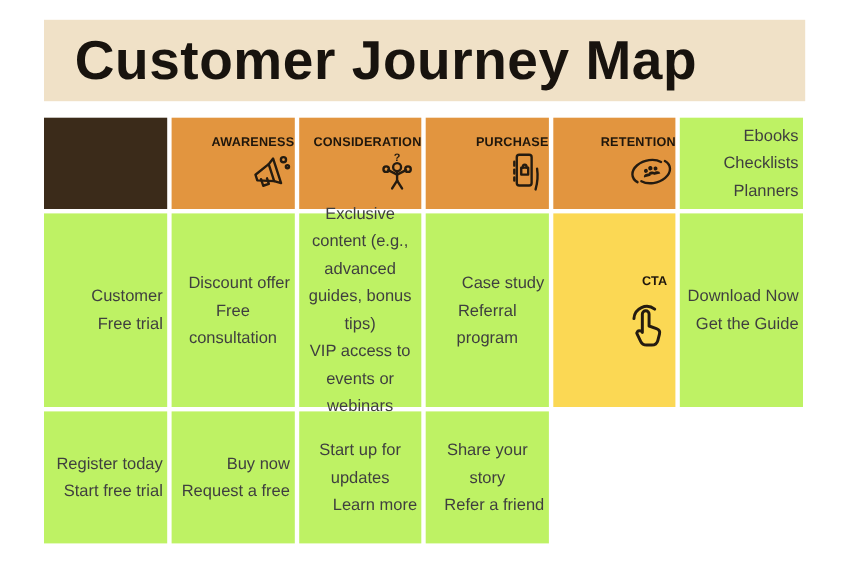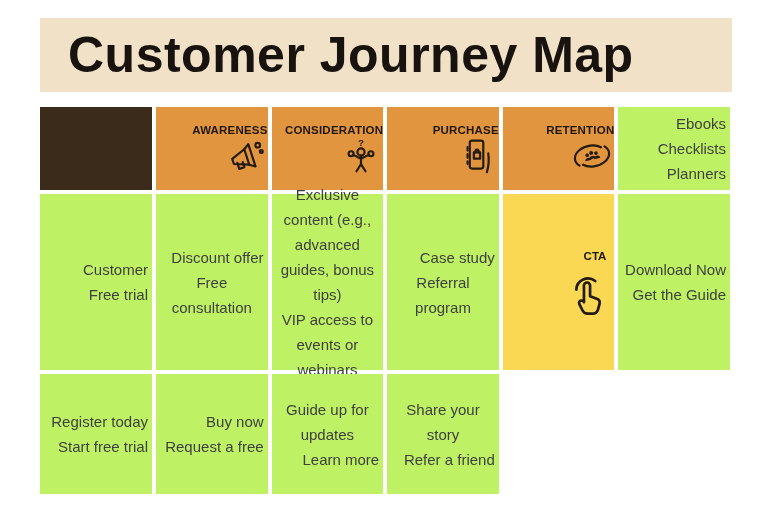--- a/index.html
+++ b/index.html
@@ -147,21 +147,21 @@
       <div>Register today</div>
       <div>Start free trial</div>
     </div>
 
     <div class="cell bodyc">
       <div>Buy now</div>
       <div>Request a free</div>
     </div>
 
     <div class="cell bodyc">
-      <div>Guide up for updates</div>
+      <div>Start up for updates</div>
       <div>Learn more</div>
     </div>
 
     <div class="cell bodyc">
       <div>Share your story</div>
       <div>Refer a friend</div>
     </div>
 
   </div>
 </div>

